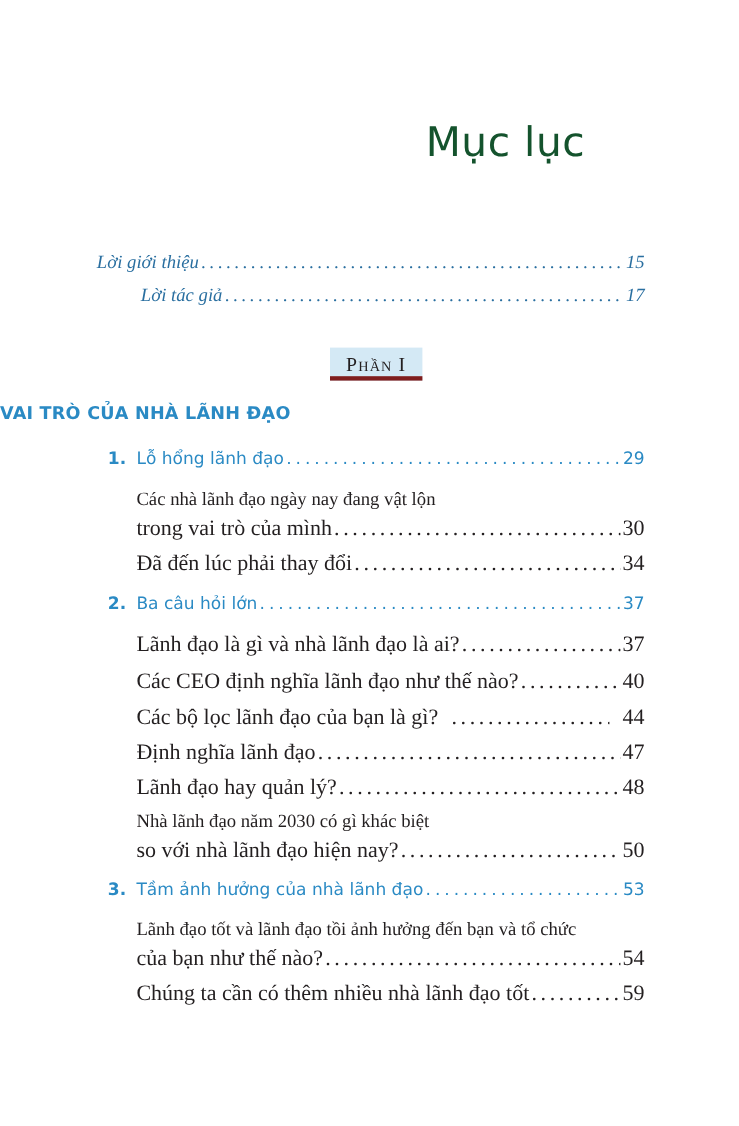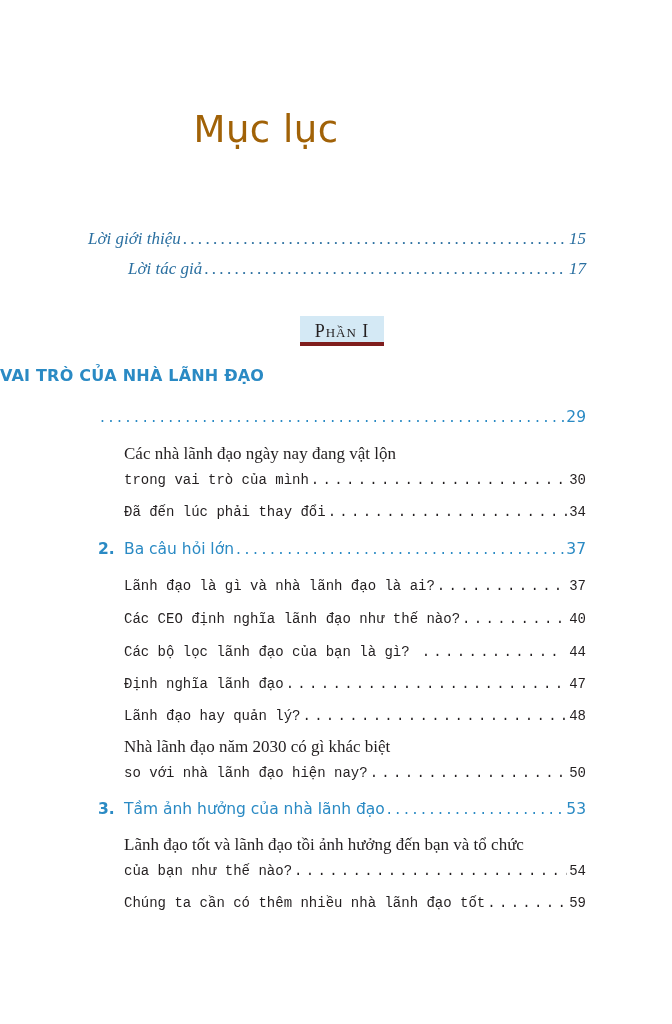--- a/index.html
+++ b/index.html
@@ -2,23 +2,23 @@
 <html><head>
 <meta charset="utf-8">
 <style>
   html, body { margin: 0; padding: 0; }
   body {
     width: 672px; height: 1024px; background: #ffffff; position: relative;
     font-family: "DejaVu Serif", "Liberation Serif", serif; color: #231f20;
     overflow: hidden;
   }
   .title {
-    position: absolute; top: 108px; left: 0; width: 532px; text-align: center;
+    position: absolute; top: 108px; left: 0; width: 532px; text-align: right;
     font-family: "DejaVu Sans", "Liberation Sans", sans-serif;
-    font-size: 37px; color: #a16207; font-weight: normal; letter-spacing: 0.5px;
+    font-size: 37px; color: #14532d; font-weight: normal; letter-spacing: 0.5px;
   }
   .row {
     position: absolute; left: 0; width: 672px; height: 26px;
     font-size: 16px; line-height: 26px;
   }
   .leader {
     position: absolute; display: flex; align-items: baseline; white-space: nowrap;
   }
   .leader .txt { flex: 0 0 auto; }
   .leader .dots {
@@ -45,21 +45,21 @@
     font-family: "DejaVu Sans", "Liberation Sans", sans-serif; font-weight: bold;
     font-size: 16px; color: #2a8ac4; letter-spacing: 0.2px;
   }
   .chapter {
     left: 98px; right: 86px; font-family: "DejaVu Sans", "Liberation Sans", sans-serif;
     color: #2a8ac4; font-size: 15.5px;
   }
   .chapter .num { font-weight: bold; width: 26px; display: inline-block; }
   .chapter .dots { letter-spacing: 3.6px; }
   .sub {
-    left: 124px; right: 86px; font-family: Liberation Mono, monospace; font-size: 14px; color: #231f20; text-align: right;
+    left: 124px; right: 86px; font-family: Liberation Serif, serif; font-size: 20px; color: #231f20; text-align: right;
   }
   .sub-line1 {
     position: absolute; left: 124px; font-family: "Liberation Serif", serif; font-size: 17px; color: #231f20;
     line-height: 26px;
   }
 </style>
 </head>
 <body>
 
 <div>
@@ -82,20 +82,21 @@
   </div>
 
   <div class="part-box">
     <span>P</span><span class="small">HẦN</span>
     <span>I</span>
   </div>
   <div class="part-title">VAI TRÒ CỦA NHÀ LÃNH ĐẠO</div>
 
   <div class="row" style="top:404px;">
     <div class="leader chapter" style="top:0;">
+      <span class="txt"><span class="num">1.</span><span>Lỗ hổng lãnh đạo</span></span>
       <span class="dots"></span>
       <span class="pg">29</span>
     </div>
   </div>
 
   <div class="sub-line1" style="top:441px;">Các nhà lãnh đạo ngày nay đang vật lộn</div>
   <div class="row" style="top:467px;">
     <div class="leader sub" style="top:0;">
       <span class="txt">trong vai trò của mình</span>
       <span class="dots"></span>

